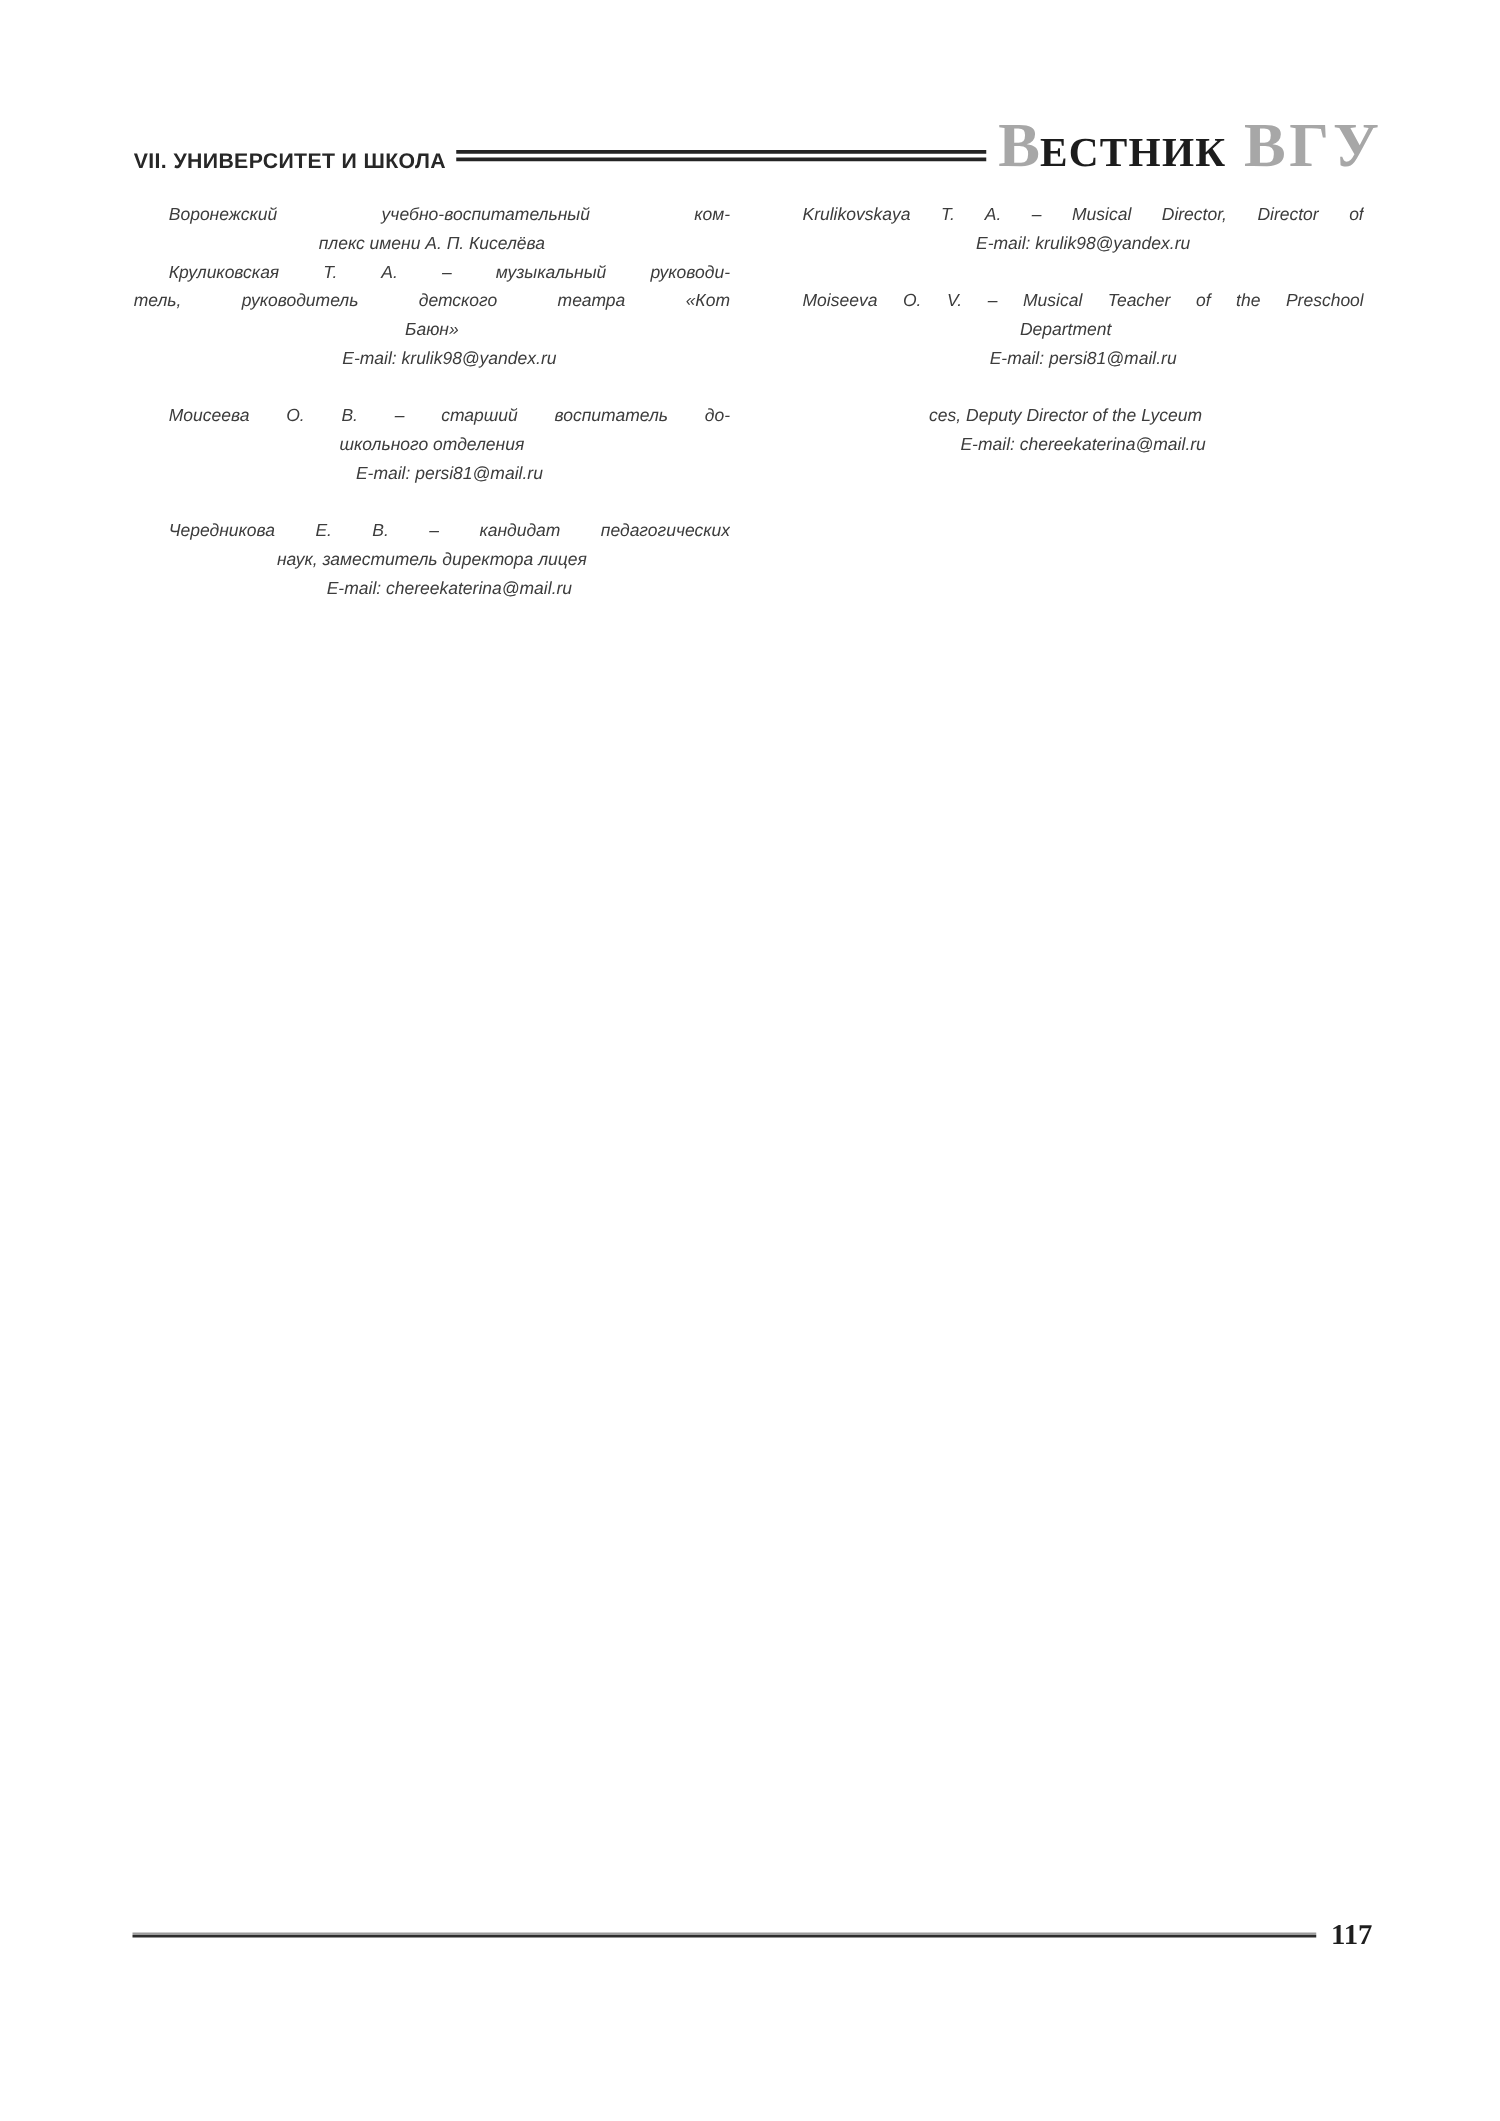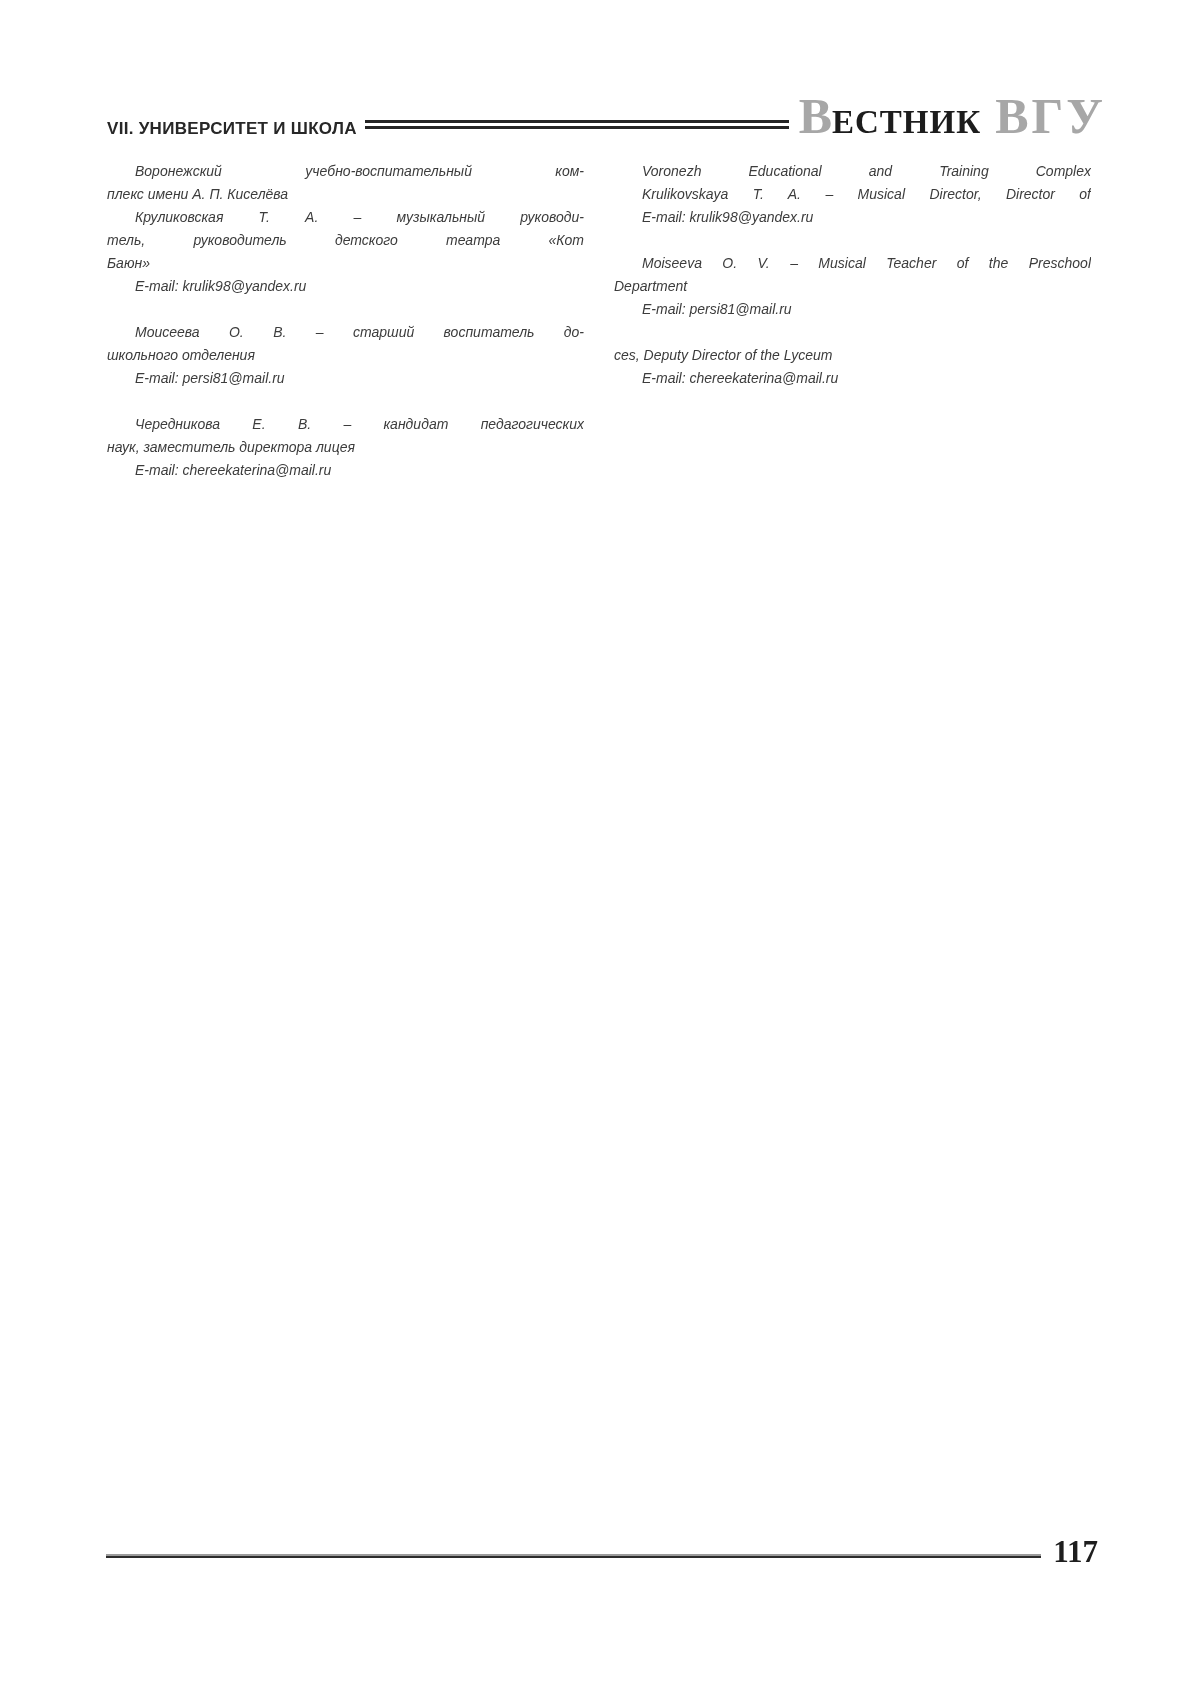--- a/index.html
+++ b/index.html
@@ -75,21 +75,21 @@
     color: #3c3c3c;
   }
   .col-left  { left: 107px; }
   .col-right { left: 614px; }
 
   .entry.gap { margin-top: 23px; }
 
   .line {
     height: 23px;
     overflow: hidden;
-    text-align: left;
+    text-align: center;
   }
   .line.justify {
     text-align: justify;
     text-align-last: justify;
   }
   .line.indent { text-indent: 28px; }
 
   
   .footer {
     position: absolute;
@@ -103,21 +103,21 @@
     flex: 1;
     height: 4px;
     background: linear-gradient(to bottom,
       #9c9c9c 0%, #9c9c9c 45%,
       #2c2c2c 45%, #2c2c2c 100%);
     margin: 0 12px 9px 0;
   }
   .page-number {
     font-family: "Liberation Serif", serif;
     font-weight: 700;
-    font-size: 31px;
+    font-size: 23px;
     line-height: 1;
     color: #1e1e1e;
   }
 </style>
 </head>
 <body>
 
 <div class="page">
 
   <div class="header">
@@ -144,21 +144,20 @@
     </div>
     <div class="entry gap">
       <div class="line justify indent">Чередникова Е. В. – кандидат педагогических</div>
       <div class="line">наук, заместитель директора лицея</div>
       <div class="line indent">E-mail: chereekaterina@mail.ru</div>
     </div>
   </div>
 
   <div class="col col-right">
     <div class="entry">
-      <div class="line justify indent">Voronezh Educational and Training Complex</div>
       <div class="line justify indent">Krulikovskaya T. A. – Musical Director, Director of</div>
       <div class="line indent">E-mail: krulik98@yandex.ru</div>
     </div>
     <div class="entry gap">
       <div class="line justify indent">Moiseeva O. V. – Musical Teacher of the Preschool</div>
       <div class="line">Department</div>
       <div class="line indent">E-mail: persi81@mail.ru</div>
     </div>
     <div class="entry gap">
       <div class="line">ces, Deputy Director of the Lyceum</div>

